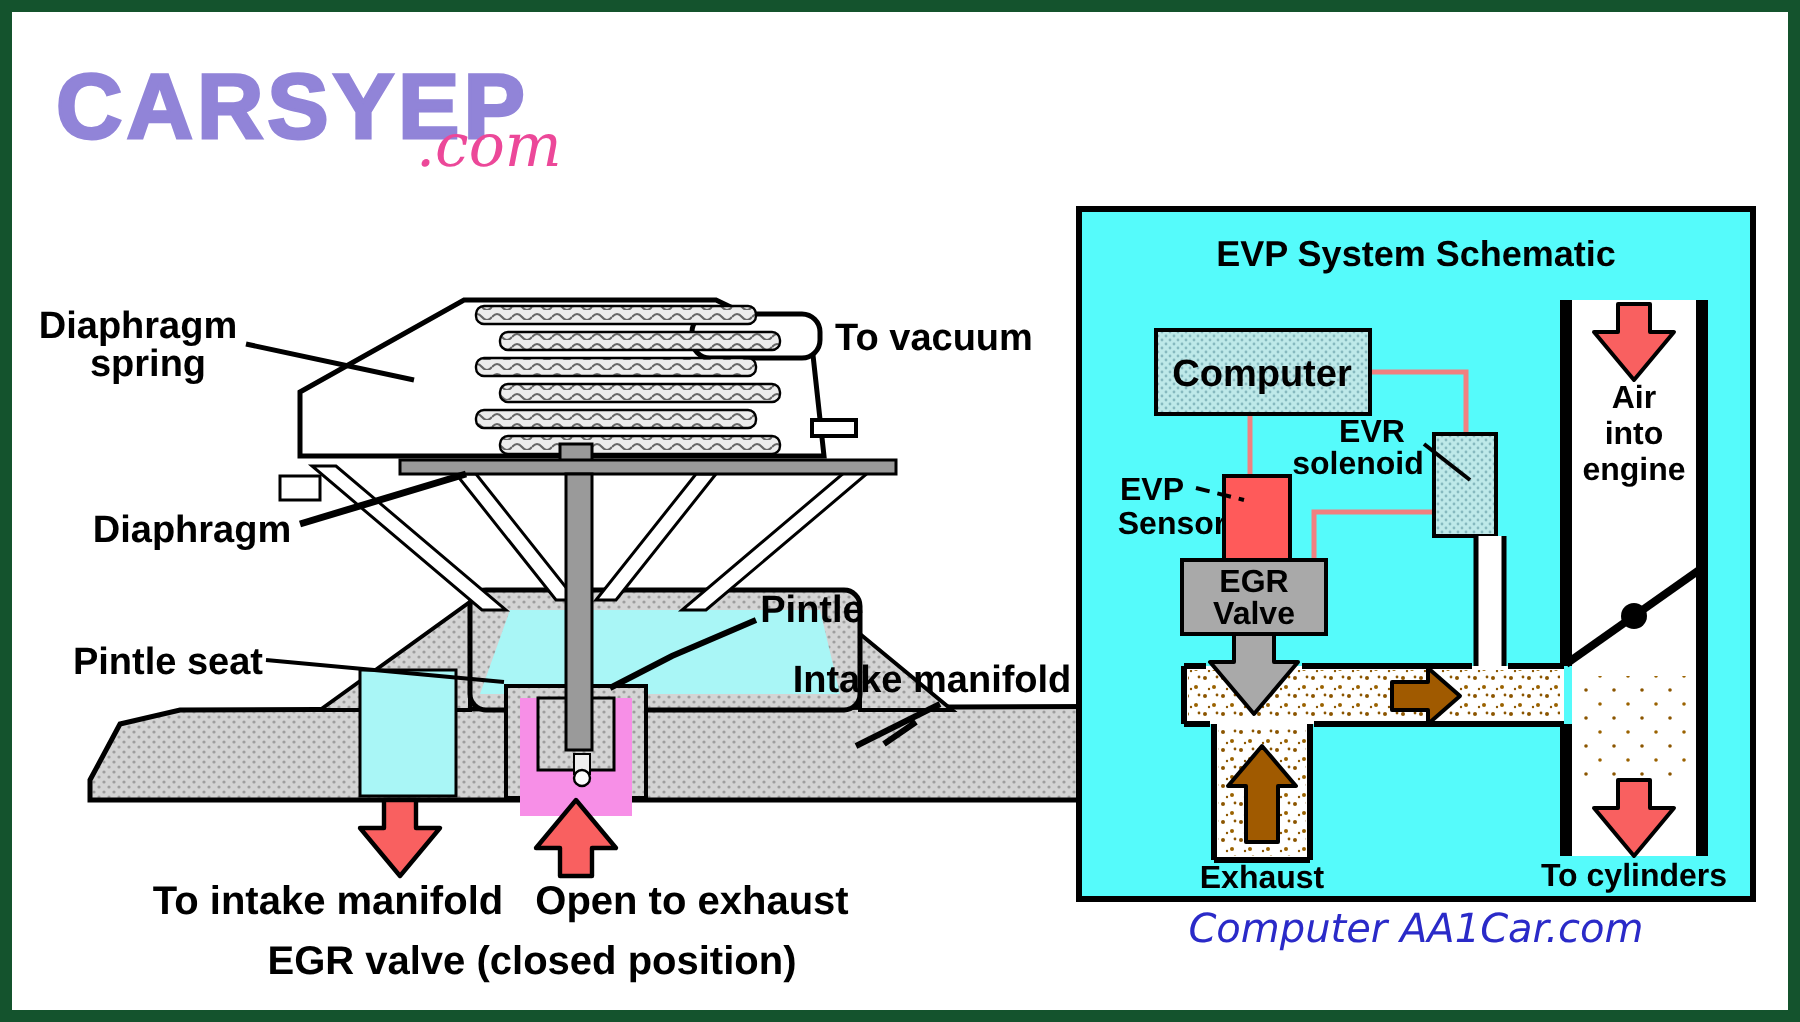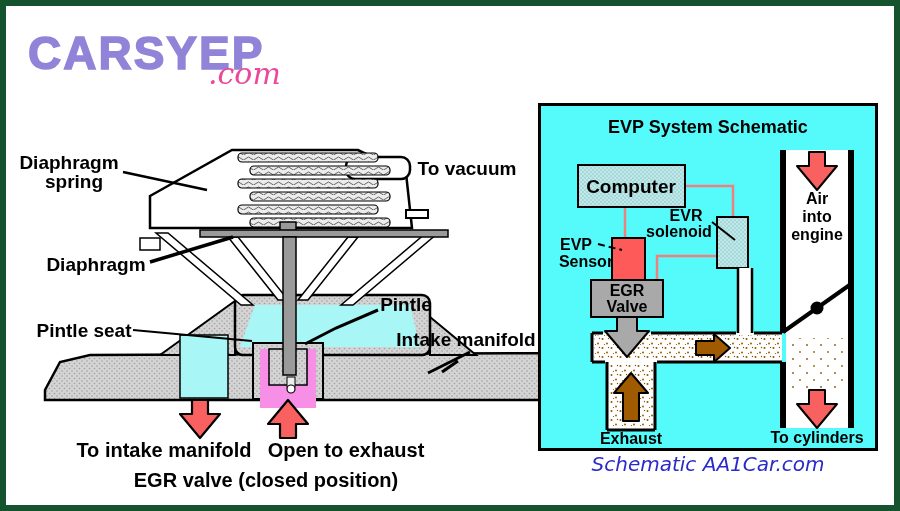--- a/index.html
+++ b/index.html
@@ -196,15 +196,15 @@
     <path d="M158,238 h18 v-7 l16,14 l-16,14 v-7 h-18 z" fill="#A05A00" stroke="#000" stroke-width="2" stroke-linejoin="round"></path>
     <path d="M85,318 v-28 h-9 l17,-20 l17,20 h-9 v28 z" fill="#A05A00" stroke="#000" stroke-width="2" stroke-linejoin="round"></path>
 
     <text class="lbl" x="279" y="101" font-size="16" text-anchor="middle">Air</text>
     <text class="lbl" x="279" y="119" font-size="16" text-anchor="middle">into</text>
     <text class="lbl" x="279" y="137" font-size="16" text-anchor="middle">engine</text>
     <text class="lbl" x="93" y="341" font-size="16" text-anchor="middle">Exhaust</text>
     <text class="lbl" x="279" y="340" font-size="16" text-anchor="middle">To cylinders</text>
   </svg>
 
-  <div class="copyright">Schematic AA1Car.com</div>
+  <div class="copyright">Computer AA1Car.com</div>
 
 </div>
 
 </body></html>

